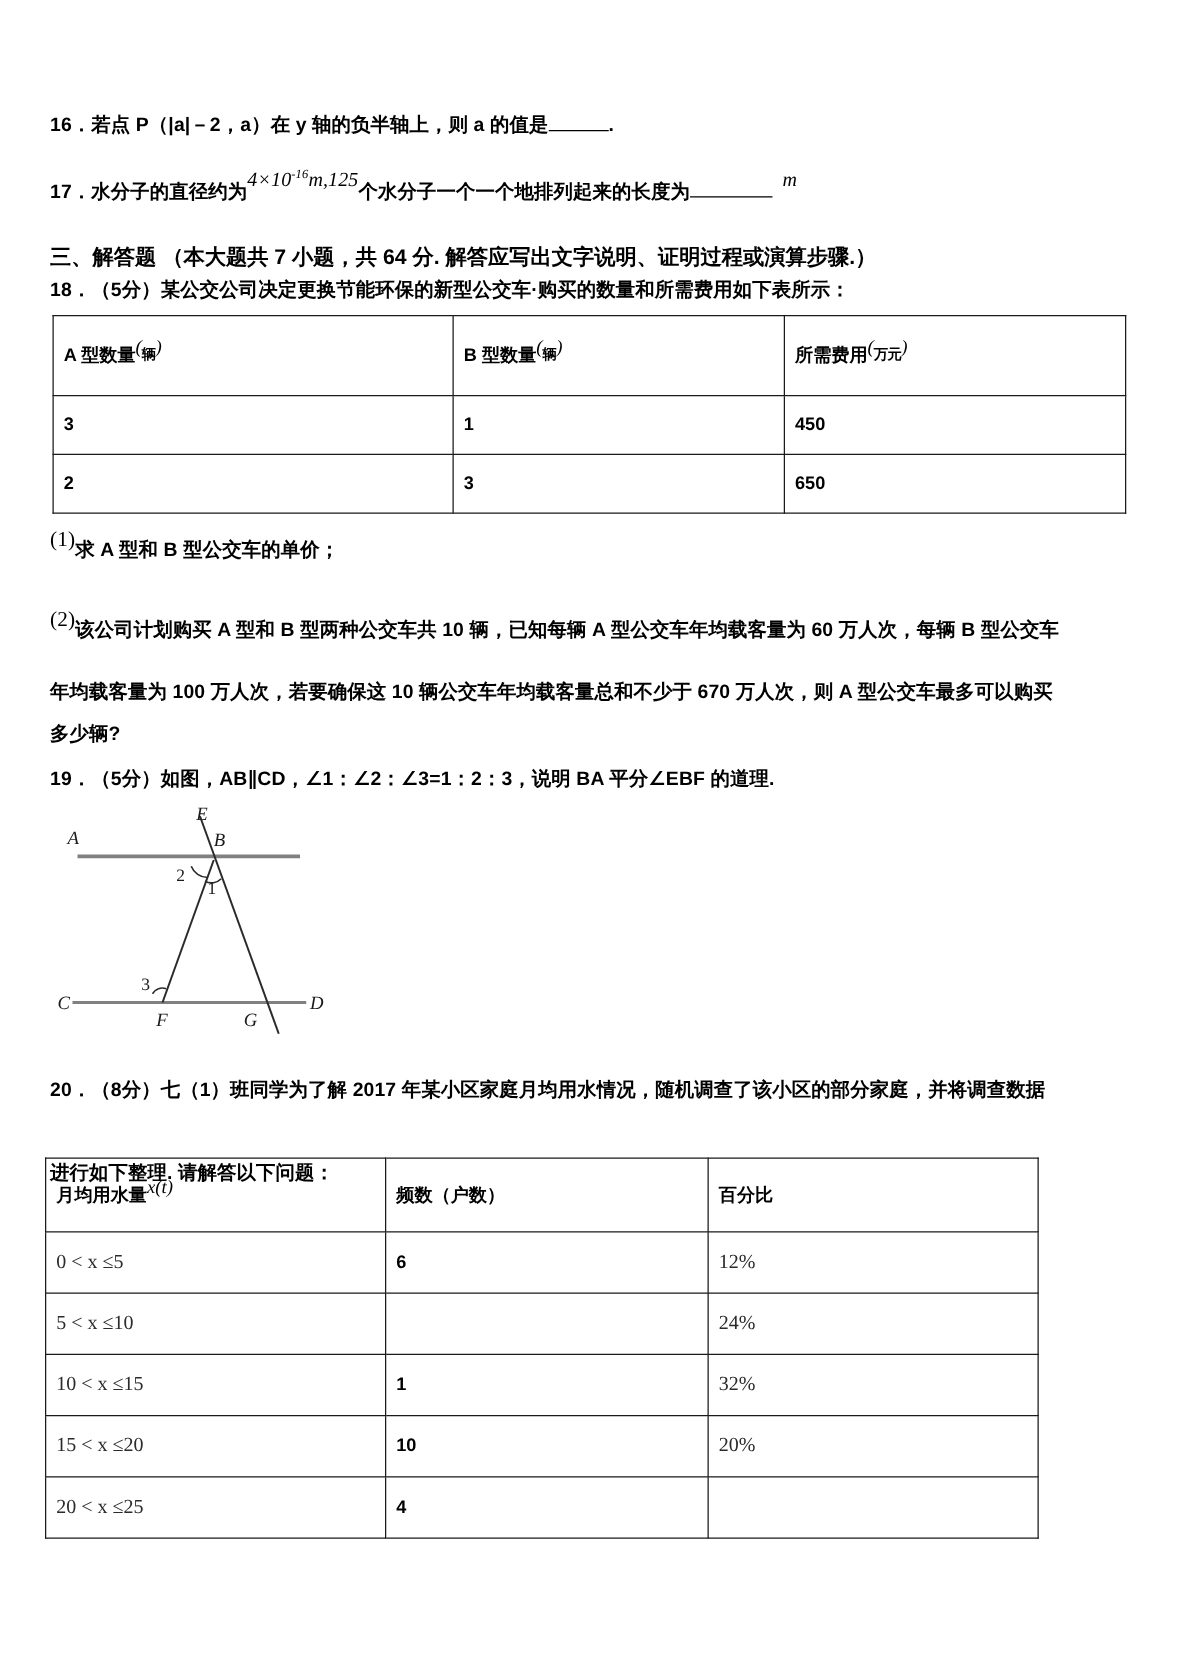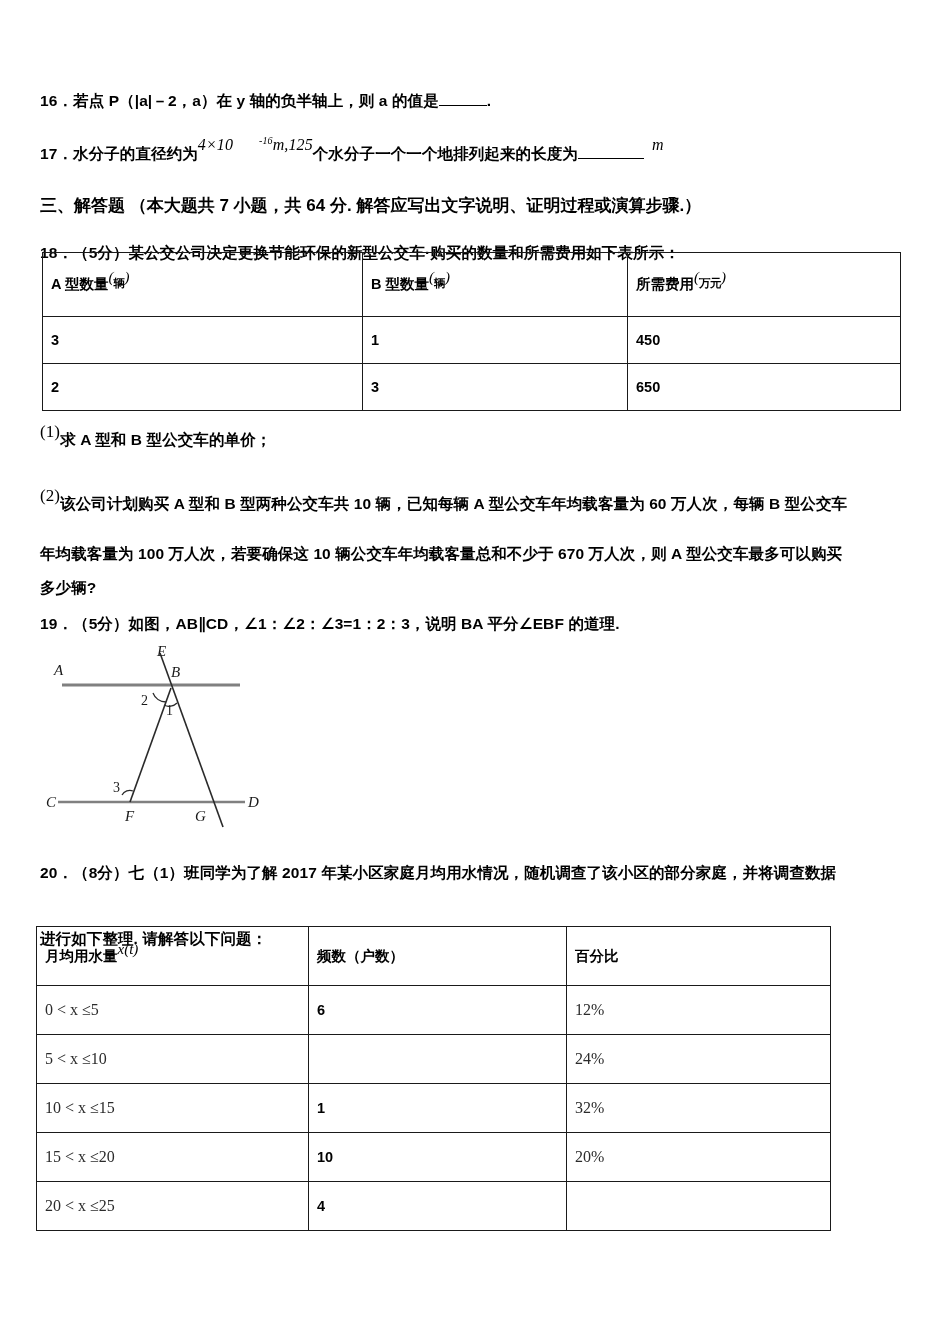--- a/index.html
+++ b/index.html
@@ -32,21 +32,20 @@
     font-family:"Liberation Serif","DejaVu Serif",serif;
     font-style:italic;
     font-weight:normal;
     font-size:16px;
     position:relative;
     top:-9px;
   }
   .sup{
     font-size:10px;
     vertical-align:super;
-    margin-left:26px;
   }
   .blank{
     display:inline-block;
     border-bottom:1.4px solid #000;
     vertical-align:baseline;
   }
   .parenup{
     font-family:"Liberation Serif","DejaVu Serif",serif;
     font-style:normal;
     font-weight:normal;
@@ -131,21 +130,21 @@
   <div class="q" style="left:40px;top:90px;">
     <span>16．</span><span>若点 P（|a|－2，a）在 y 轴的负半轴上，则 a 的值是</span><span class="blank" style="width:48px;"></span><span>.</span>
   </div>
 
   <div class="q" style="left:40px;top:142px;">
     <span>17．</span><span>水分子的直径约为</span><span class="mup"><span>4×10</span><span class="sup">-16</span><span>m,125</span></span><span>个水分子一个一个地排列起来的长度为</span><span class="blank" style="width:66px;"></span><span class="mup" style="padding-left:8px;">m</span>
   </div>
 
   <div class="sect" style="left:40px;top:194px;">三、解答题 （本大题共 7 小题，共 64 分. 解答应写出文字说明、证明过程或演算步骤.）</div>
 
-  <div class="q" style="left:40px;top:222px;margin-top:20px;">
+  <div class="q" style="left:40px;top:222px;">
     <span>18．</span><span>（5分）</span><span>某公交公司决定更换节能环保的新型公交车·购买的数量和所需费用如下表所示：</span>
   </div>
 
   <table class="grid" id="bus-table">
     <colgroup>
         <col style="width:320px">
         <col style="width:265px">
         <col style="width:273px">
       </colgroup>
     <tbody>

